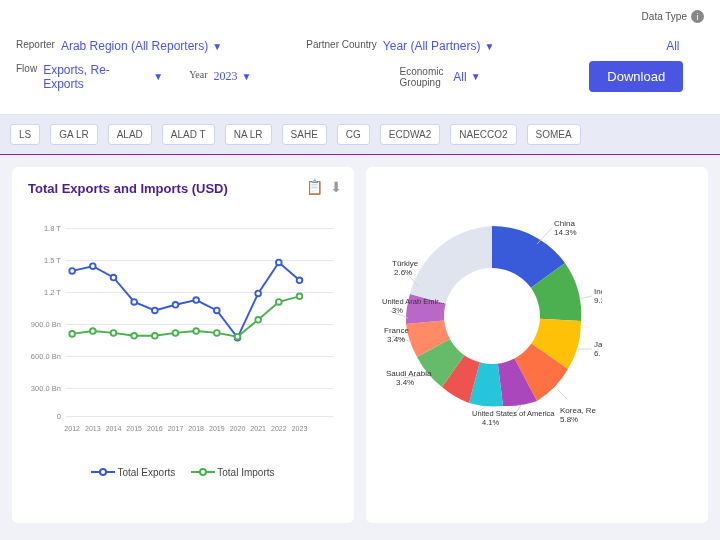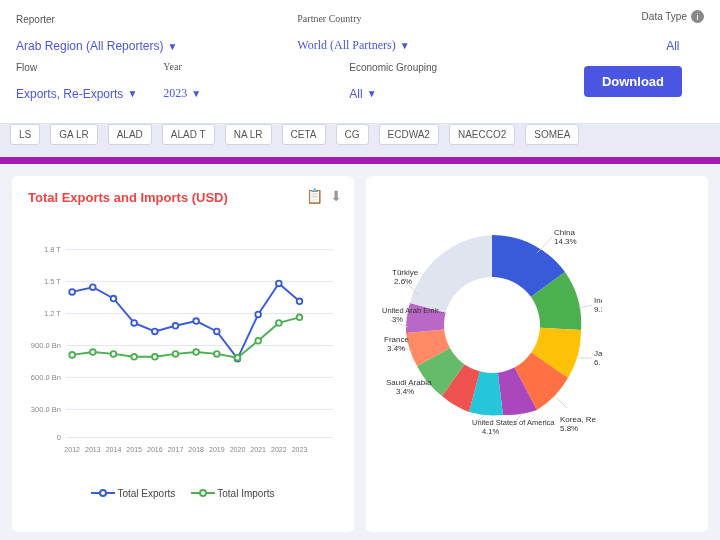--- a/index.html
+++ b/index.html
@@ -13,22 +13,22 @@
     }
     .filter-row {
       display: flex;
       align-items: flex-end;
       gap: 16px;
       margin-bottom: 8px;
     }
     .filter-row:last-child { margin-bottom: 12px; align-items: center; }
     .filter-group {
       display: flex;
-      flex-direction: column;
-      gap: 14px;
+      flex-direction: row;
+      gap: 6px;
     }
     .filter-label {
       font-size: 10px;
       color: #555;
     }
     .filter-select {
       display: flex;
       align-items: center;
       gap: 4px;
       color: #4a56e2;
@@ -41,21 +41,21 @@
       font-size: 10px;
     }
     .download-btn {
       background: #4a56e2;
       color: #fff;
       border: none;
       border-radius: 4px;
       padding: 8px 18px;
       font-size: 13px;
       cursor: pointer;
-      font-weight: bold;
+      font-weight: normal;
       white-space: nowrap;
       margin-left: auto;
     }
     .data-type-group {
       margin-left: auto;
       display: flex;
       flex-direction: column;
       gap: 16px;
       text-align: center;
     }
@@ -81,25 +81,25 @@
     .data-type-value {
       color: #4a56e2;
       font-size: 12px;
     }
 
     
     .scroll-strip {
       background: #e8eaf5;
       height: 40px;
       display: flex;
-      align-items: flex-start;
+      align-items: center;
       padding: 0 10px;
       gap: 10px;
       overflow: hidden;
-      border-bottom: 7px solid #a21caf;
+      border-bottom: 1px solid #a21caf;
     }
     .scroll-item {
       font-size: 10px;
       color: #555;
       white-space: nowrap;
       padding: 4px 8px;
       background: #fff;
       border-radius: 3px;
       border: 1px solid #d0d4e8;
     }
@@ -115,22 +115,22 @@
     .chart-card {
       background: #fff;
       border-radius: 6px;
       padding: 14px 16px 10px 16px;
       flex: 1;
       position: relative;
     }
     .chart-title {
       font-size: 13px;
       font-weight: bold;
-      color: #ef4444;
-      margin-bottom: 18px;
+      color: #4c1d95;
+      margin-bottom: 6px;
     }
     .chart-actions {
       position: absolute;
       top: 12px;
       right: 12px;
       display: flex;
       gap: 6px;
     }
     .chart-action-icon {
       font-size: 14px;
@@ -173,24 +173,24 @@
 <div class="header-filters">
 
   <div class="filter-row">
     <div class="filter-group">
       <span class="filter-label">Reporter</span>
       <div class="filter-select">
         <span>Arab Region (All Reporters)</span>
         <span class="arrow">▼</span>
       </div>
     </div>
-    <div class="filter-group" style="margin-left: 104px; font-family: Liberation Serif, serif;">
+    <div class="filter-group" style="margin-left: 68px;">
       <span class="filter-label">Partner Country</span>
       <div class="filter-select">
-        <span>World (All Partners)</span>
+        <span>Year (All Partners)</span>
         <span class="arrow">▼</span>
       </div>
     </div>
     <div class="data-type-group">
       <div class="data-type-label-row">
         <span>Data Type</span>
         <span class="info-icon">i</span>
       </div>
       <span class="data-type-value">All</span>
     </div>
@@ -222,21 +222,21 @@
     <div style="width:6px;"></div>
   </div>
 </div>
 
 <div class="scroll-strip">
   <span class="scroll-item">LS</span>
   <span class="scroll-item">GA LR</span>
   <span class="scroll-item">ALAD</span>
   <span class="scroll-item">ALAD T</span>
   <span class="scroll-item">NA LR</span>
-  <span class="scroll-item">CETA</span>
+  <span class="scroll-item">SAHE</span>
   <span class="scroll-item">CG</span>
   <span class="scroll-item">ECDWA2</span>
   <span class="scroll-item">NAECCO2</span>
   <span class="scroll-item">SOMEA</span>
 </div>
 
 <div class="charts-area">
 
   <div class="chart-card">
     <div class="chart-title">Total Exports and Imports (USD)</div>

